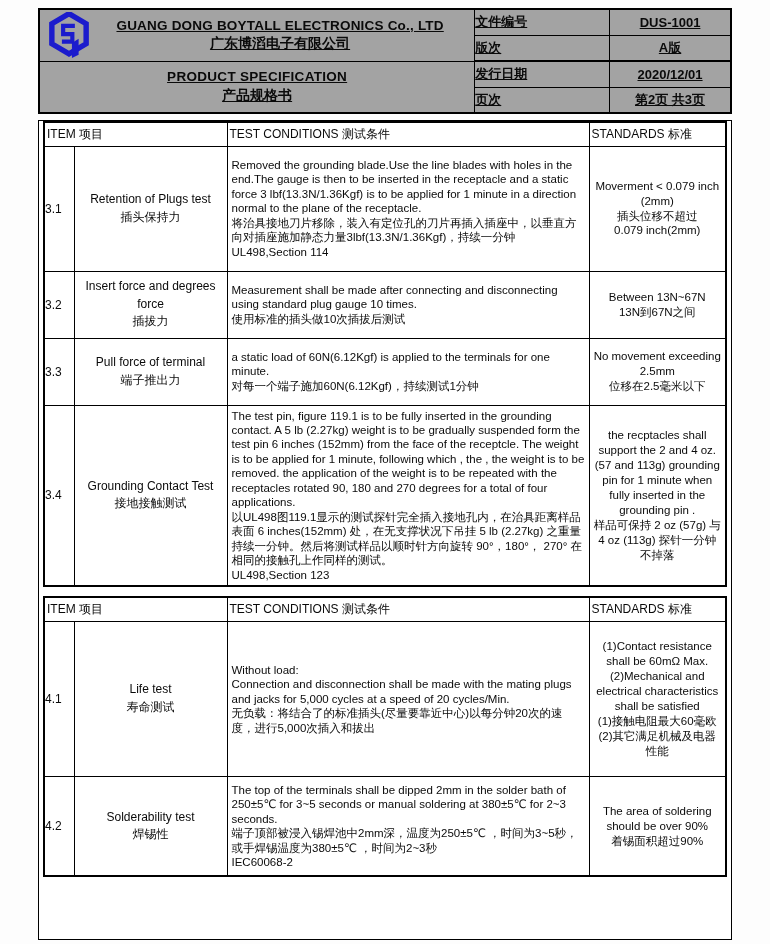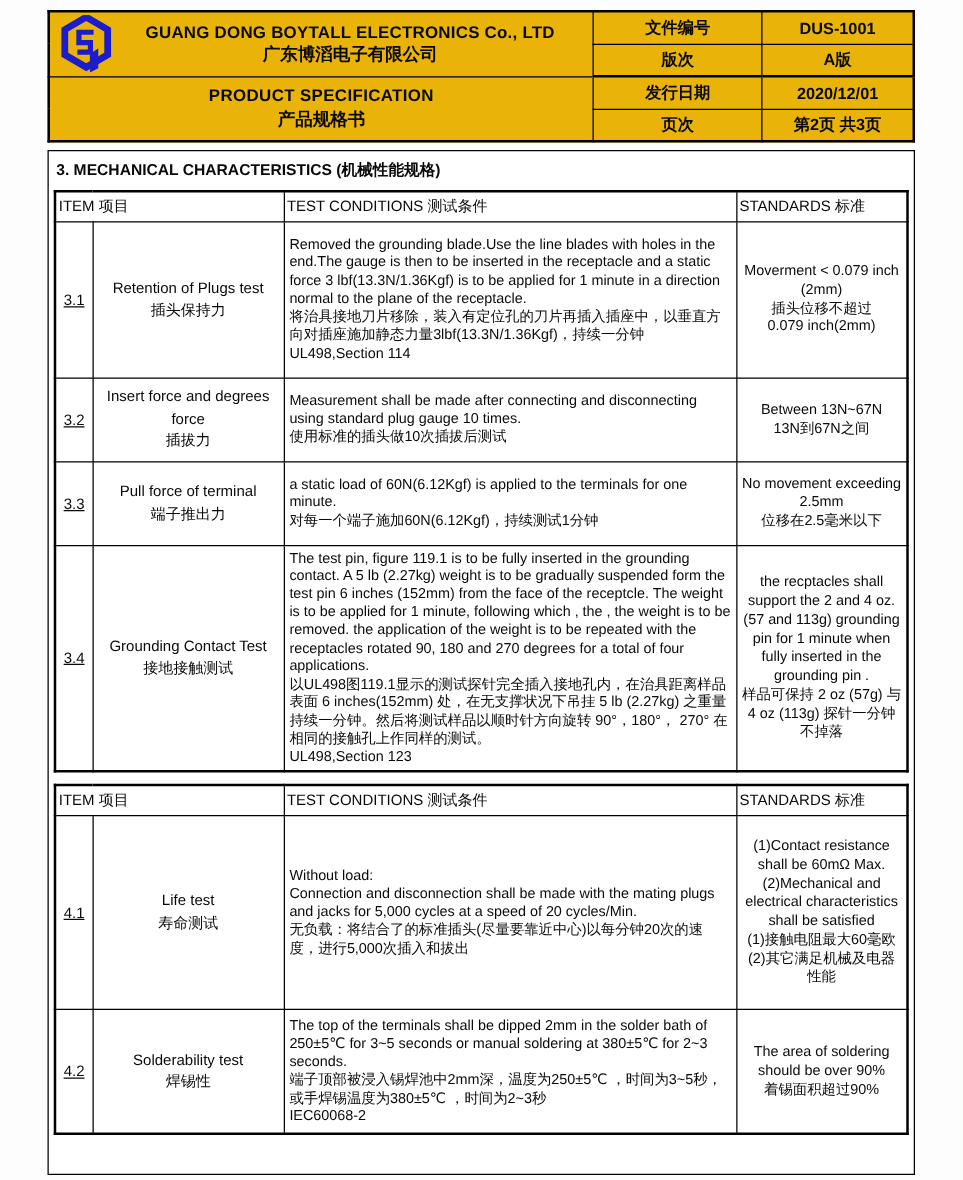--- a/index.html
+++ b/index.html
@@ -13,26 +13,26 @@
     width: 770px; height: 944px;
     background: #fdfdfd;
     padding: 8px 38px 6px 38px;
     position: relative;
   }
 
   
   table { border-collapse: collapse; }
   table.hdr {
     width: 694px; table-layout: fixed;
-    border: 2.5px solid #000; background: #eab308;
+    border: 2.5px solid #000; background: #a3a3a3; text-decoration: underline;
   }
   table.hdr td { border: 1.5px solid #000; }
   table.hdr tr { height: 26px; }
   td.company-cell { width: 420px; text-align: center; vertical-align: middle; }
-  td.hlbl { width: 130px; text-align: center; vertical-align: middle; font-weight: bold; font-size: 13px; }
+  td.hlbl { width: 130px; text-align: left; vertical-align: middle; font-weight: bold; font-size: 13px; }
   td.hval { width: 117px; text-align: center; vertical-align: middle; font-weight: bold; font-size: 13px; }
   tr.mid td { border-bottom: 2.5px solid #000; }
 
   .company-wrap { display: flex; align-items: center; padding: 2px 6px; }
   .logo-box { flex: 0 0 46px; display: flex; justify-content: center; }
   .company-text { flex: 1; text-align: center; }
   .company-en { font-weight: bold; font-size: 13.5px; letter-spacing: 0.2px; }
   .company-cn { font-weight: bold; font-size: 14px; margin-top: 2px; }
   .prod-en { font-weight: bold; font-size: 13.5px; letter-spacing: 0.3px; }
   .prod-cn { font-weight: bold; font-size: 14px; margin-top: 3px; }
@@ -57,21 +57,21 @@
   table.spec td, table.spec th { border: 1.5px solid #000; vertical-align: middle; }
   table.spec th {
     height: 24px; font-weight: normal; font-size: 12px;
     text-align: left; padding: 2px;
   }
   col.c-num { width: 30px; }
   col.c-item { width: 153px; }
   col.c-cond { width: 362px; }
   col.c-std { width: auto; }
 
-  td.num { text-align: center; font-size: 12px; text-decoration: underline; }
+  td.num { text-align: left; font-size: 12px; }
   td.item { text-align: center; font-size: 12px; white-space: pre-line; line-height: 1.45; padding: 2px; margin-left: 23px; }
   td.cond { font-size: 11.5px; white-space: pre-line; line-height: 1.26; padding: 3px 4px; text-align: left; }
   td.std  { font-size: 11.5px; white-space: pre-line; line-height: 1.3; padding: 3px 4px; text-align: center; }
 
   tr.r-31 { height: 125px; }
   tr.r-32 { height: 67px; }
   tr.r-33 { height: 67px; }
   tr.r-34 { height: 180px; }
   tr.r-41 { height: 155px; }
   tr.r-42 { height: 100px; }
@@ -118,21 +118,20 @@
     </tr>
     <tr>
       <td class="hlbl">页次</td>
       <td class="hval">第2页  共3页</td>
     </tr>
   </tbody>
     </table>
 
   <div class="content-box">
 
-    <div class="sec-title">3. MECHANICAL CHARACTERISTICS (机械性能规格)</div>
 
     <table class="spec">
       <colgroup>
           <col class="c-num">
           <col class="c-item">
           <col class="c-cond">
           <col class="c-std">
         </colgroup>
       <tbody>
           <tr>

